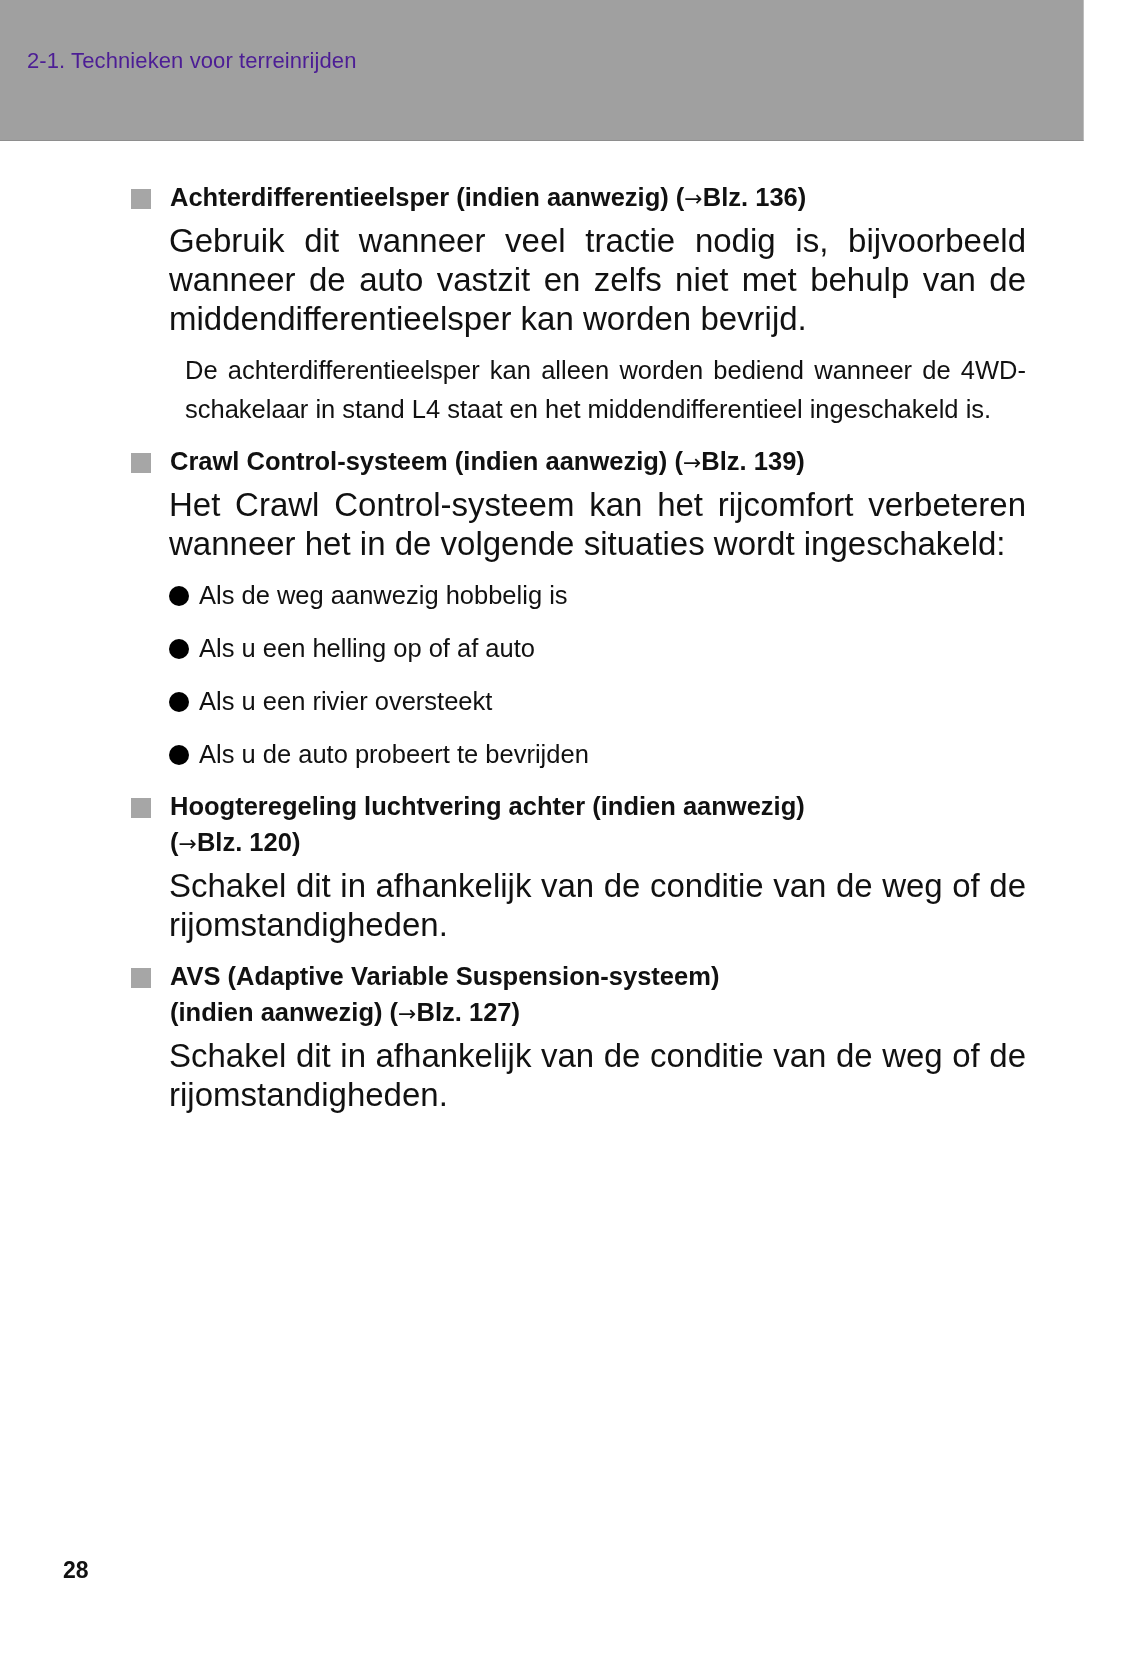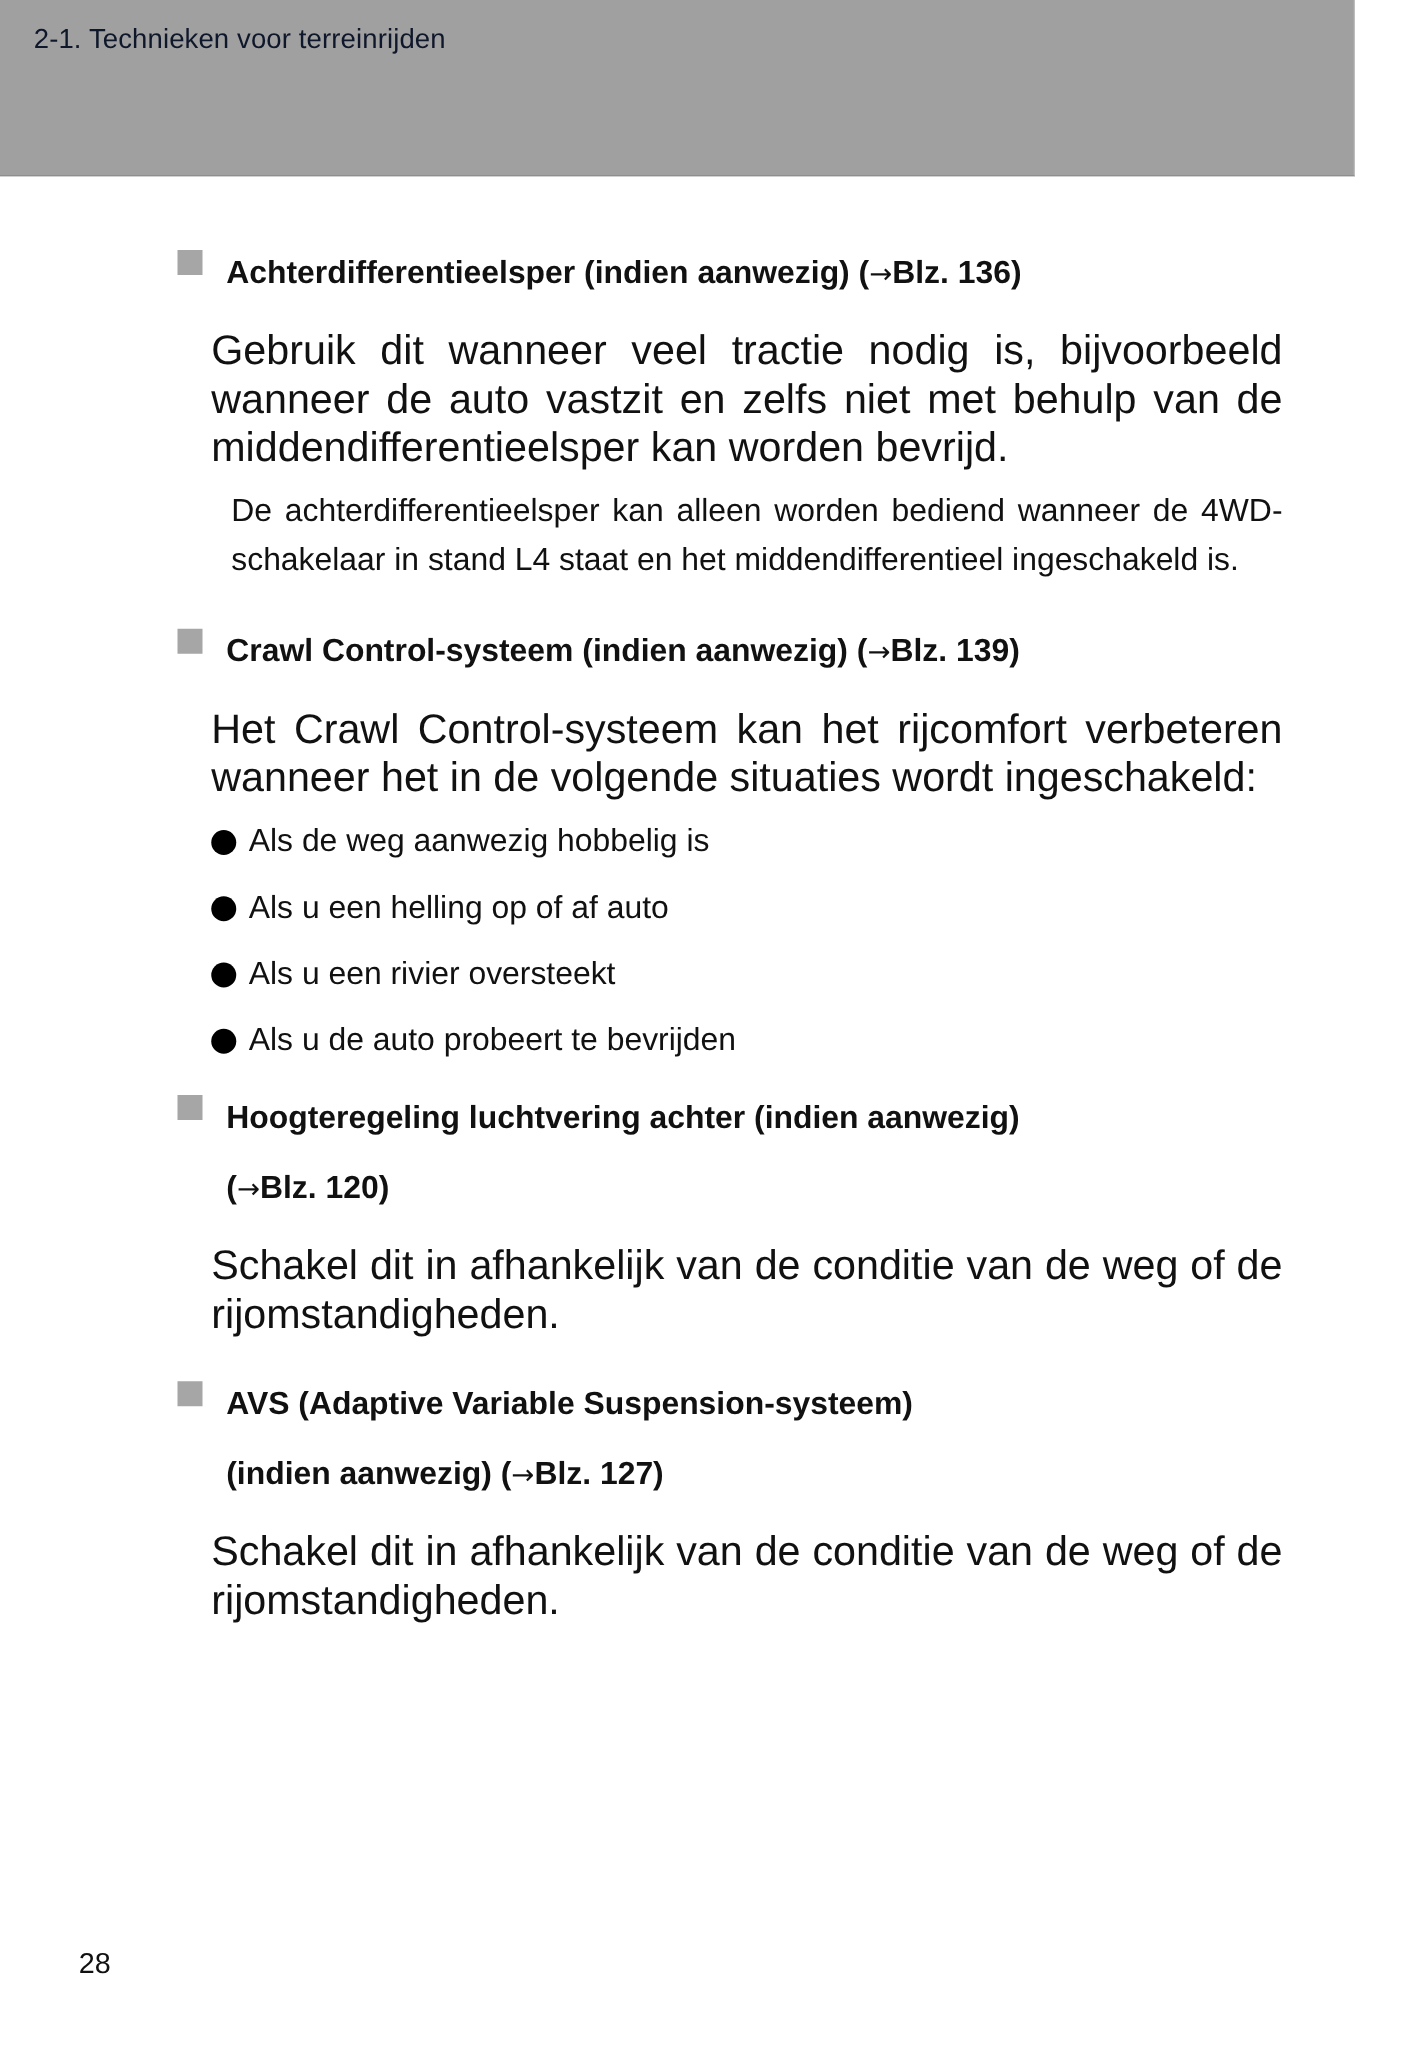--- a/index.html
+++ b/index.html
@@ -7,30 +7,30 @@
     width: 1142px; height: 1654px; position: relative; overflow: hidden;
     font-family: "Liberation Sans", sans-serif; color: #111111;
   }
   .header-band {
     position: absolute; left: 0; top: 0; width: 1083px; height: 140px;
     background: #a0a0a0;
     border-bottom: 1px solid #8e8e8e;
     border-right: 1px solid #bdbdbd;
   }
   .header-title {
-    position: absolute; left: 27px; top: 18px;
-    font-size: 22px; color: #0f172a; letter-spacing: 0.1px;
+    position: absolute; left: 27px; top: 48px;
+    font-size: 22px; color: #4c1d95; letter-spacing: 0.1px;
   }
   .content {
     position: absolute; left: 130px; top: 178px; width: 896px;
   }
   .section { margin: 0; }
   .heading {
     position: relative; padding-left: 39px;
-    font-weight: bold; font-size: 25.5px; line-height: 56px; margin: 12px;
+    font-weight: bold; font-size: 25.5px; line-height: 36px; margin: 1px;
   }
   .heading .sq {
     position: absolute; left: 0; top: 10px; width: 20px; height: 20px;
     background: #a6a6a6;
   }
   .heading .arrow { font-weight: normal; font-family: "DejaVu Sans", sans-serif; font-size: 22px; }
   .para {
     margin: 4px 0 0 0; padding-left: 39px;
     font-size: 33px; line-height: 39px; text-align: justify;
   }
@@ -43,21 +43,21 @@
   .bullets li {
     font-size: 25.5px; line-height: 39px; margin-bottom: 14px;
     display: flex; align-items: center;
   }
   .dot {
     display: inline-block; width: 20px; height: 20px; border-radius: 50%;
     background: #000000; margin-right: 10px; flex: none;
   }
   .gap { height: 13px; }
   .page-number {
-    position: absolute; left: 63px; top: 1557px; font-size: 23px; color: #111111;
+    position: absolute; left: 63px; top: 1557px; font-size: 23px; color: #111111; font-weight: bold;
   }
 </style>
 </head>
 <body>
 
 <div class="header-band">
   <div class="header-title">2-1. Technieken voor terreinrijden</div>
 </div>
 
 <div class="content">

